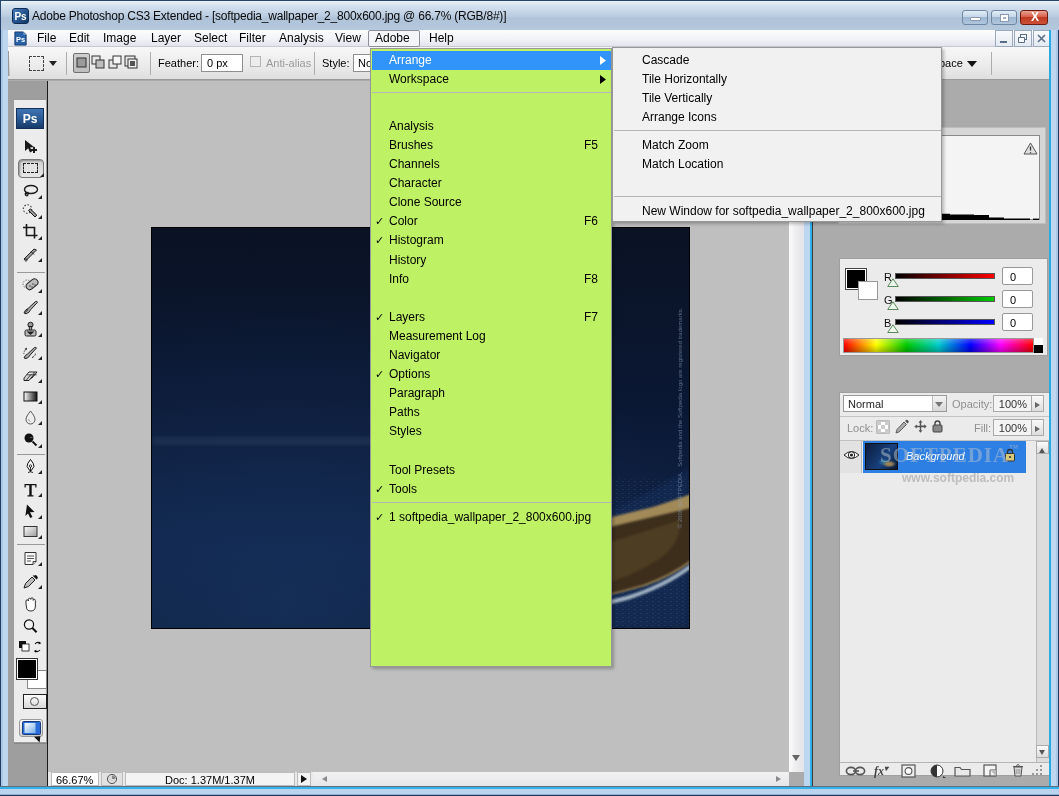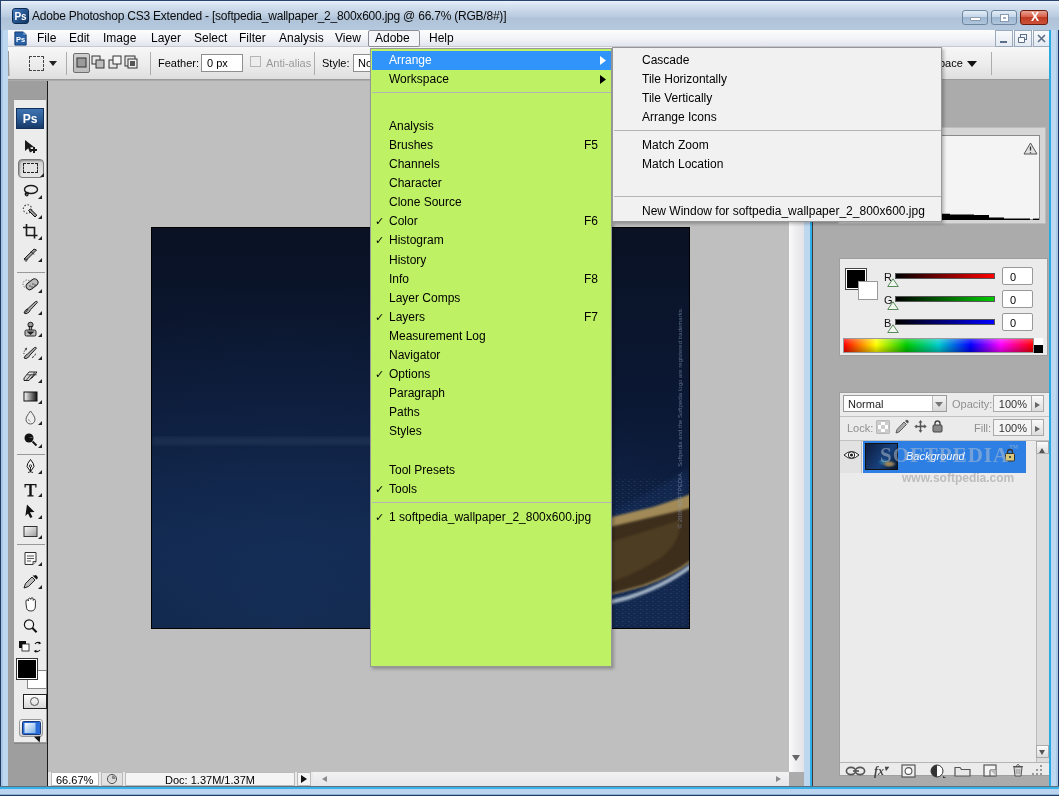--- a/index.html
+++ b/index.html
@@ -579,23 +579,20 @@
         <span class="chk">✓</span>
         <span class="lab">Histogram</span>
       </div>
     <div class="mi" style="top:201.5px">
         <span class="lab">History</span>
       </div>
     <div class="mi" style="top:220.6px">
         <span class="lab">Info</span>
         <span class="sc">F8</span>
       </div>
-    <div class="mi" style="top:239.7px">
-        <span class="lab">Layer Comps</span>
-      </div>
     <div class="mi" style="top:258.8px">
         <span class="chk">✓</span>
         <span class="lab">Layers</span>
         <span class="sc">F7</span>
       </div>
     <div class="mi" style="top:277.9px">
         <span class="lab">Measurement Log</span>
       </div>
     <div class="mi" style="top:297px">
         <span class="lab">Navigator</span>

